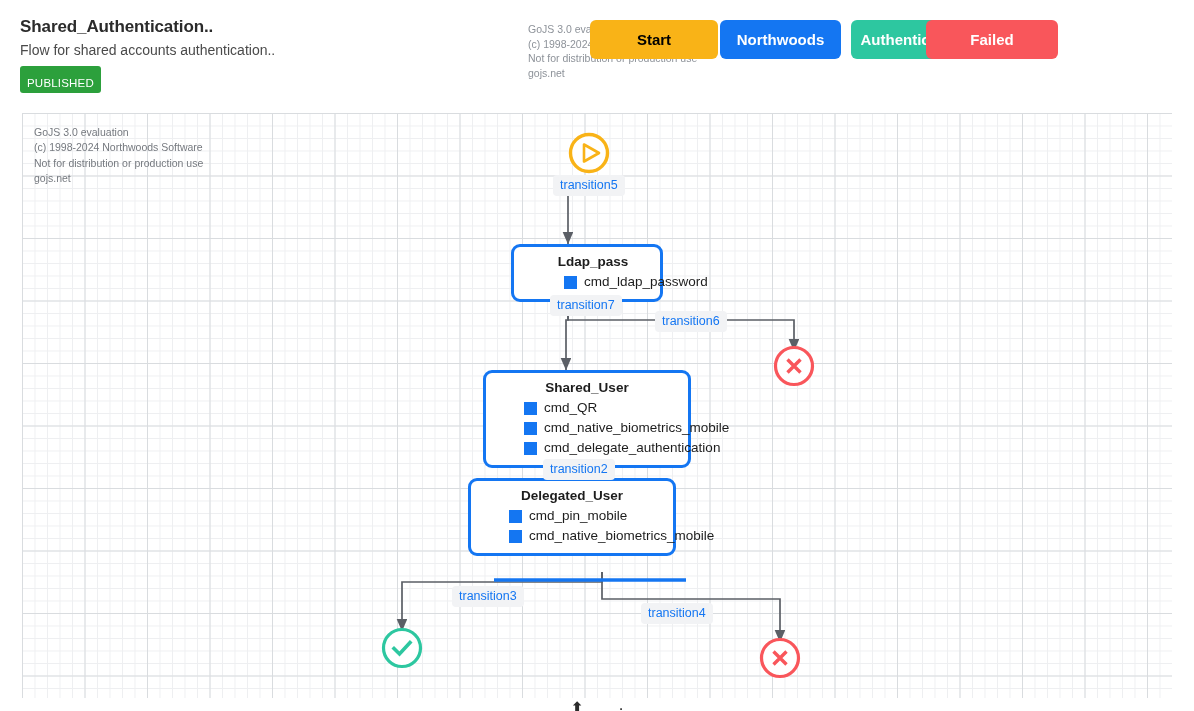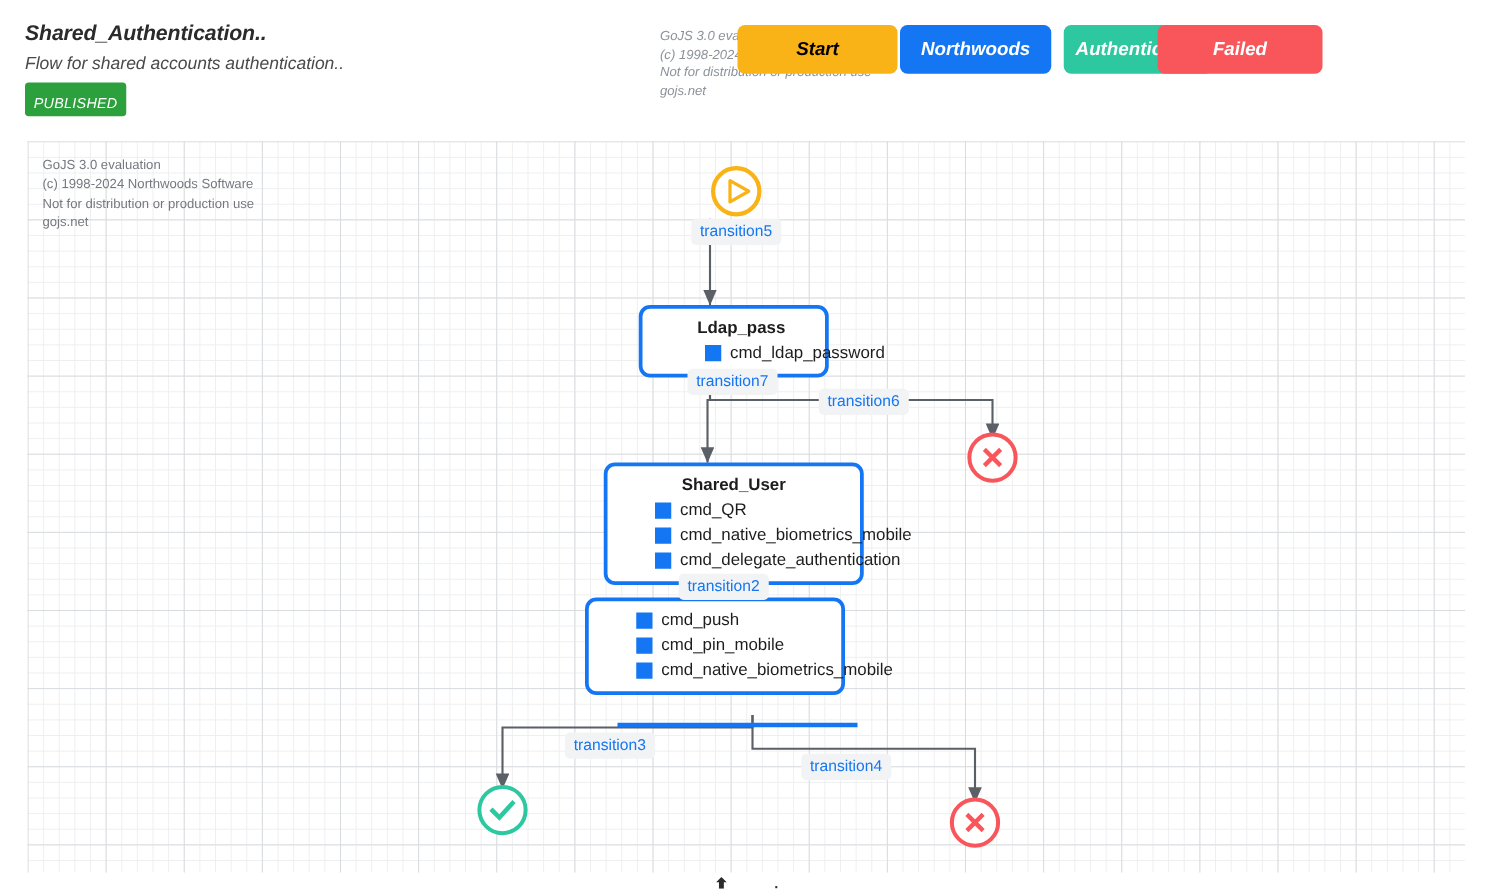--- a/index.html
+++ b/index.html
@@ -10,21 +10,20 @@
     background: #ffffff;
     font-family: "Liberation Sans", sans-serif;
   }
 
   #app { position: relative; width: 1194px; height: 711px; background: #fff; }
 
   
   #header {
     position: absolute; left: 0; top: 0; width: 1194px; height: 102px;
     background: #ffffff;
-    font-style: italic;
   }
   #title-block { position: absolute; left: 20px; top: 16px; }
   #flow-title {
     font-size: 17px; font-weight: bold; color: #2b2b2b;
     letter-spacing: -0.1px; line-height: 22px; white-space: nowrap;
   }
   #flow-subtitle {
     font-size: 14px; color: #4a4a4a; line-height: 20px;
     margin-top: 2px; white-space: nowrap;
   }
@@ -208,24 +207,21 @@
         <span class="cmd-swatch"></span>
         <span>cmd_native_biometrics_mobile</span>
       </div>
       <div class="node-cmd">
         <span class="cmd-swatch"></span>
         <span>cmd_delegate_authentication</span>
       </div>
     </div>
 
     <div class="node" style="left:446px; top:365px; width:208px;">
-      <div class="node-cmd">
-        <span class="cmd-swatch"></span>
-        <span>cmd_push</span>
-      </div>
+      <div class="node-title">Delegated_User</div>
       <div class="node-cmd">
         <span class="cmd-swatch"></span>
         <span>cmd_pin_mobile</span>
       </div>
       <div class="node-cmd">
         <span class="cmd-swatch"></span>
         <span>cmd_native_biometrics_mobile</span>
       </div>
     </div>
 

